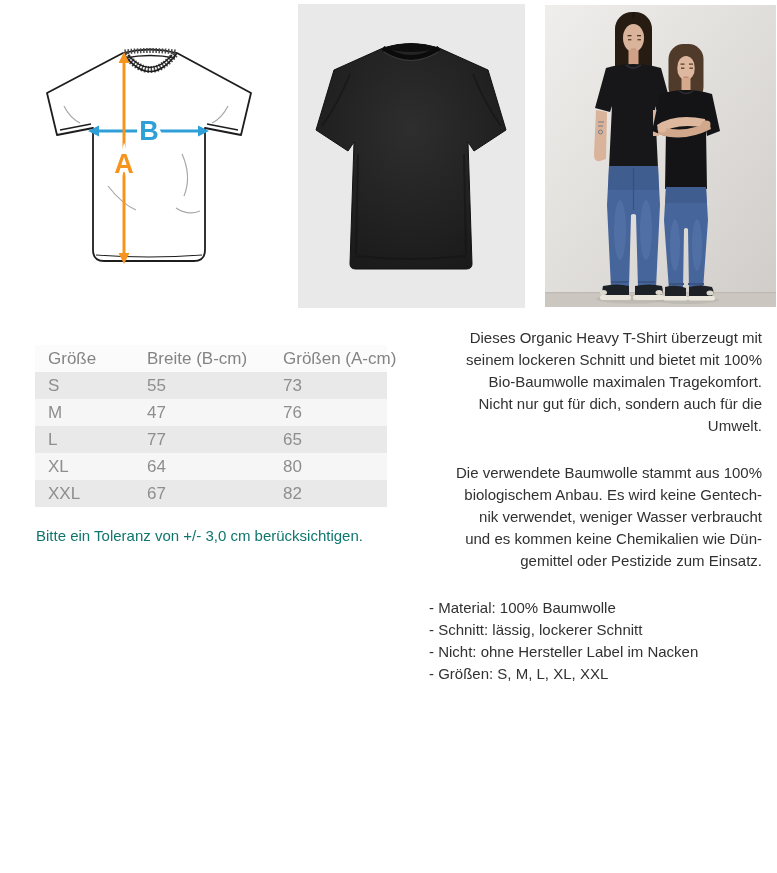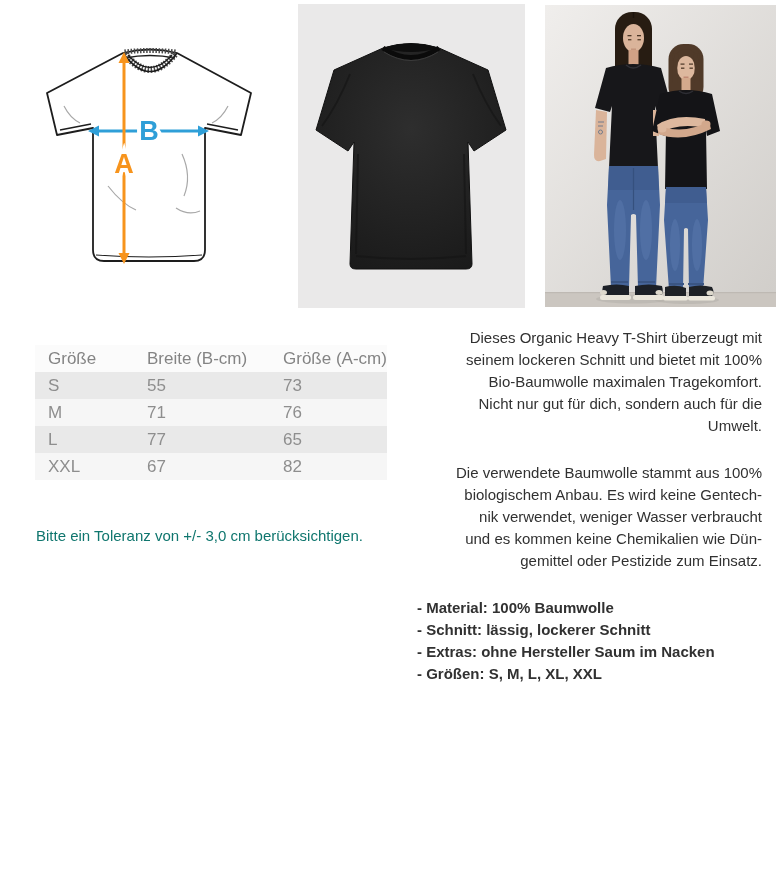--- a/index.html
+++ b/index.html
@@ -32,21 +32,21 @@
     position:absolute;left:36px;top:527px;
     font-size:15px;color:#0f766e;white-space:nowrap;
   }
 
   
   .description{
     position:absolute;left:417px;top:327px;width:345px;
     font-size:15px;line-height:22px;color:#313131;
   }
   .para{margin:0 0 25px 0;white-space:pre-line;text-align:right;}
-  .specs{margin:0;font-weight:bold;}
+  .specs{margin:12px;}
   .spec-line{white-space:pre-line;}
   .spec-hang{display:flex;align-items:flex-start;}
   .spec-label{flex:0 0 114px;white-space:nowrap;}
   .spec-cont{white-space:pre-line;}
 </style>
 </head>
 <body>
 
 <div class="diagram">
   <svg width="232" height="235" viewBox="0 0 232 235">
@@ -204,38 +204,43 @@
 <table class="size-table">
   <colgroup>
       <col style="width:99px">
       <col style="width:136px">
       <col style="width:117px">
     </colgroup>
   <thead>
     <tr>
       <th>Größe</th>
       <th>Breite (B-cm)</th>
-      <th>Größe (A-cm)</th>
+      <th>Größen (A-cm)</th>
     </tr>
   </thead>
   <tbody>
     <tr>
       <td>S</td>
       <td>55</td>
       <td>73</td>
     </tr>
     <tr>
       <td>M</td>
-      <td>71</td>
+      <td>47</td>
       <td>76</td>
     </tr>
     <tr>
       <td>L</td>
       <td>77</td>
       <td>65</td>
+    </tr>
+    <tr>
+      <td>XL</td>
+      <td>64</td>
+      <td>80</td>
     </tr>
     <tr>
       <td>XXL</td>
       <td>67</td>
       <td>82</td>
     </tr>
   </tbody>
 </table>
 
 <div class="tolerance">Bitte ein Toleranz von +/- 3,0 cm berücksichtigen.</div>
@@ -247,16 +252,16 @@
 Nicht nur gut für dich, sondern auch für die
 Umwelt.</p>
   <p class="para">Die verwendete Baumwolle stammt aus 100%
 biologischem Anbau. Es wird keine Gentech-
 nik verwendet, weniger Wasser verbraucht
 und es kommen keine Chemikalien wie Dün-
 gemittel oder Pestizide zum Einsatz.</p>
   <div class="specs">
     <div class="spec-line">- Material: 100% Baumwolle</div>
     <div class="spec-line">- Schnitt: lässig, lockerer Schnitt</div>
-    <div class="spec-line">- Extras: ohne Hersteller Saum im Nacken</div>
+    <div class="spec-line">- Nicht: ohne Hersteller Label im Nacken</div>
     <div class="spec-line">- Größen: S, M, L, XL, XXL</div>
   </div>
 </div>
 
 </body></html>

